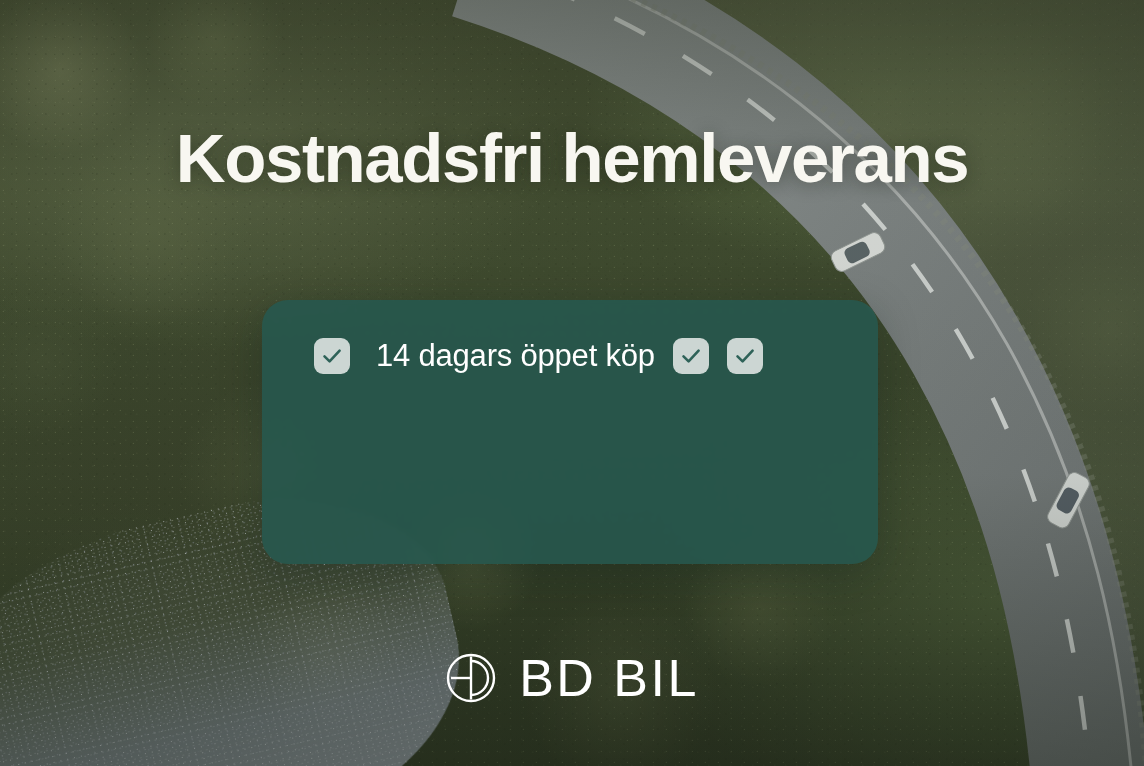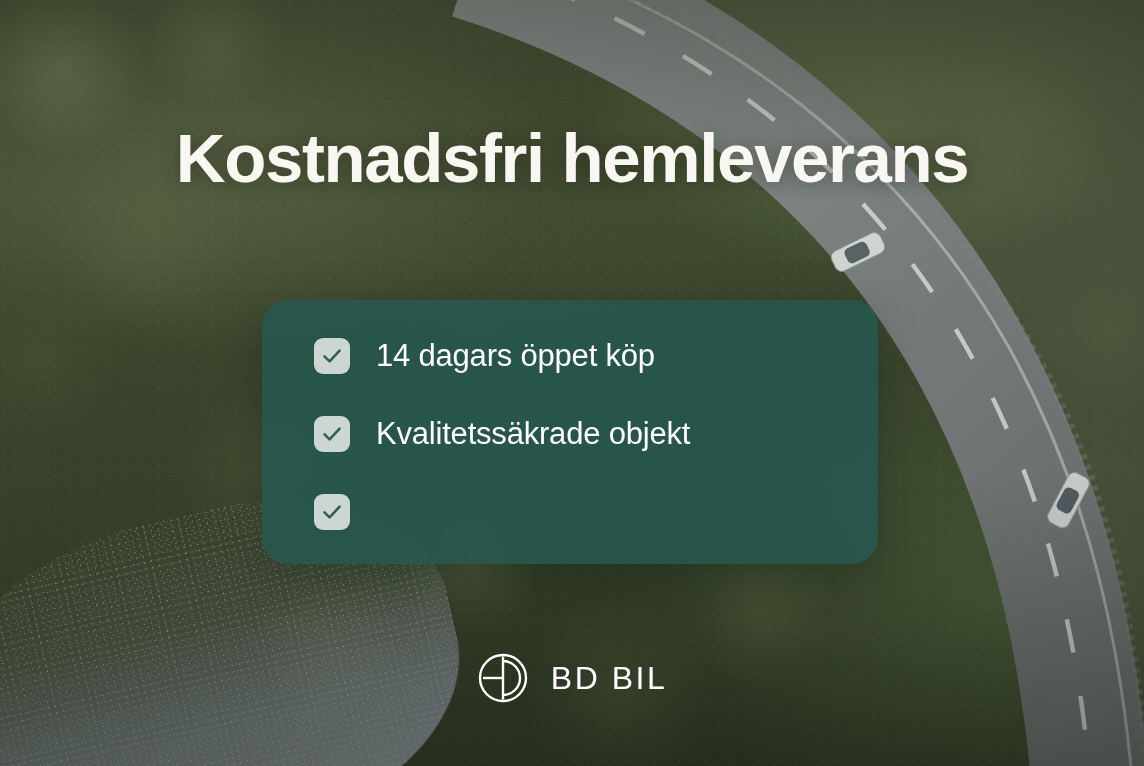--- a/index.html
+++ b/index.html
@@ -120,22 +120,22 @@
     background: rgba(38,88,78,.88);
     box-shadow: 0 10px 40px rgba(12,28,24,.28);
     backdrop-filter: blur(2px);
   }
   .card-inner {
     position: absolute;
     left: 52px;
     top: 38px;
     right: 16px;
     display: flex;
-    flex-direction: column;
-    gap: 42px;
+    flex-direction: row;
+    gap: 18px;
   }
   .feature-row {
     display: flex;
     align-items: center;
     gap: 26px;
   }
   .checkbox {
     flex: 0 0 auto;
     width: 36px;
     height: 36px;
@@ -161,21 +161,21 @@
     top: 652px;
     width: 1144px;
     display: flex;
     align-items: center;
     justify-content: center;
     gap: 22px;
   }
   .logo-mark { display:block; }
   .logo-text {
     color: #ffffff;
-    font-size: 32px;
+    font-size: 52px;
     font-weight: 300;
     letter-spacing: 2.5px;
     line-height: 1;
     text-align: right;
   }
 </style>
 </head>
 <body>
 
 <div id="banner">
@@ -241,21 +241,20 @@
         </span>
         <span class="feature-label">14 dagars öppet köp</span>
       </div>
 
       <div class="feature-row">
         <span class="checkbox">
           <svg width="24" height="24" viewBox="0 0 24 24" aria-hidden="true">
             <path d="M4.5 12.4 L9.6 17.4 L19.6 6.6" fill="none" stroke="#2e6258" stroke-width="2.6" stroke-linecap="round" stroke-linejoin="round"></path>
           </svg>
         </span>
-        <span class="feature-label">Kvalitetssäkrade objekt</span>
       </div>
 
       <div class="feature-row">
         <span class="checkbox">
           <svg width="24" height="24" viewBox="0 0 24 24" aria-hidden="true">
             <path d="M4.5 12.4 L9.6 17.4 L19.6 6.6" fill="none" stroke="#2e6258" stroke-width="2.6" stroke-linecap="round" stroke-linejoin="round"></path>
           </svg>
         </span>
       </div>
 

